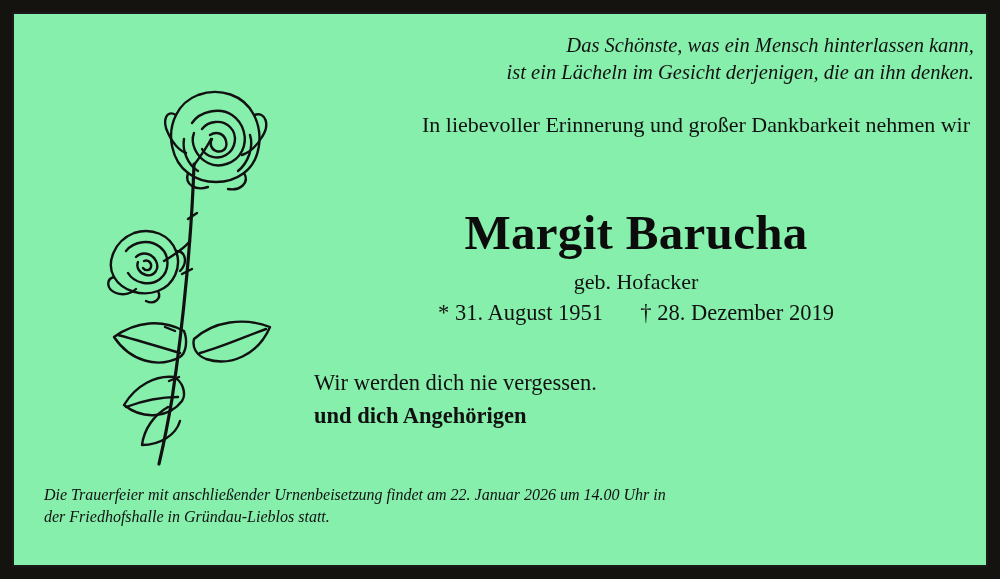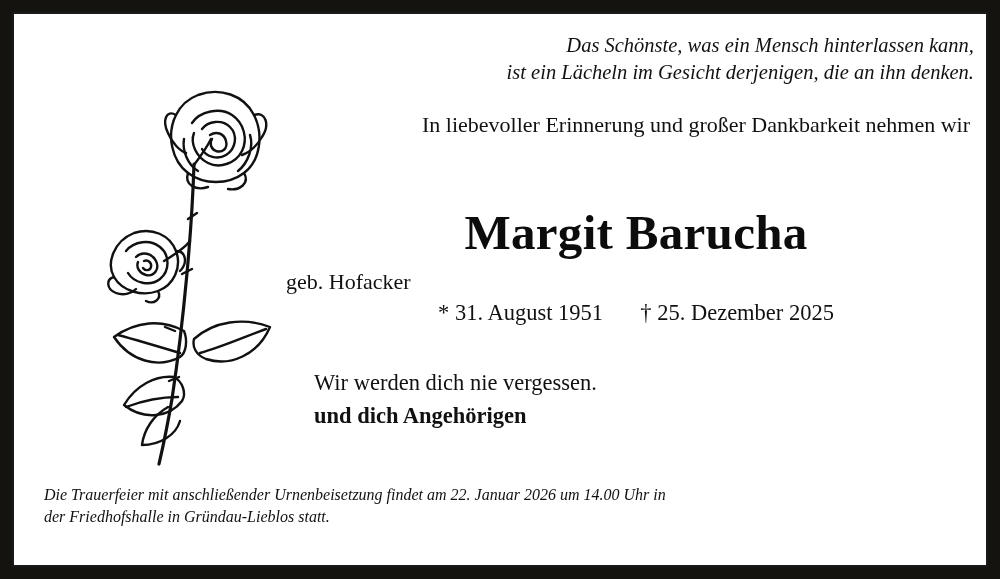--- a/index.html
+++ b/index.html
@@ -15,21 +15,21 @@
     box-sizing: border-box;
     font-family: "Liberation Serif", serif;
     overflow: hidden;
   }
   .inner-frame {
     position: absolute;
     left: 12px;
     top: 12px;
     right: 12px;
     bottom: 12px;
-    background: #ffffff;
+    background: #86efac;
     border: 2px solid #1a1a1a;
     box-sizing: border-box;
   }
   .content {
     position: absolute;
     left: 0;
     top: 0;
     width: 100%;
     height: 100%;
     box-sizing: border-box;
@@ -76,20 +76,21 @@
     font-size: 49px;
     font-weight: bold;
     letter-spacing: 0.3px;
     color: #0c0c0c;
   }
   .born-name {
     position: absolute;
     left: 272px;
     top: 255px;
     width: 700px;
+    text-align: center;
     font-size: 22px;
     color: #111;
   }
   .dates {
     position: absolute;
     left: 272px;
     top: 286px;
     width: 700px;
     text-align: center;
     font-size: 22.5px;
@@ -186,21 +187,21 @@
         <div>In liebevoller Erinnerung und großer Dankbarkeit nehmen wir</div>
       </div>
 
       <div class="name">Margit Barucha</div>
 
       <div class="born-name">geb. Hofacker</div>
 
       <div class="dates">
         <span>* 31. August 1951</span>
         <span class="sep"></span>
-        <span>† 25. Dezember 2025</span>
+        <span>† 28. Dezember 2019</span>
       </div>
 
       <div class="farewell">
         <div>Wir werden dich nie vergessen.</div>
         <div class="bold">und dich Angehörigen</div>
       </div>
 
       <div class="footer">
         <div>Die Trauerfeier mit anschließender Urnenbeisetzung findet am 22. Januar 2026 um 14.00 Uhr in</div>
         <div>der Friedhofshalle in Gründau-Lieblos statt.</div>

